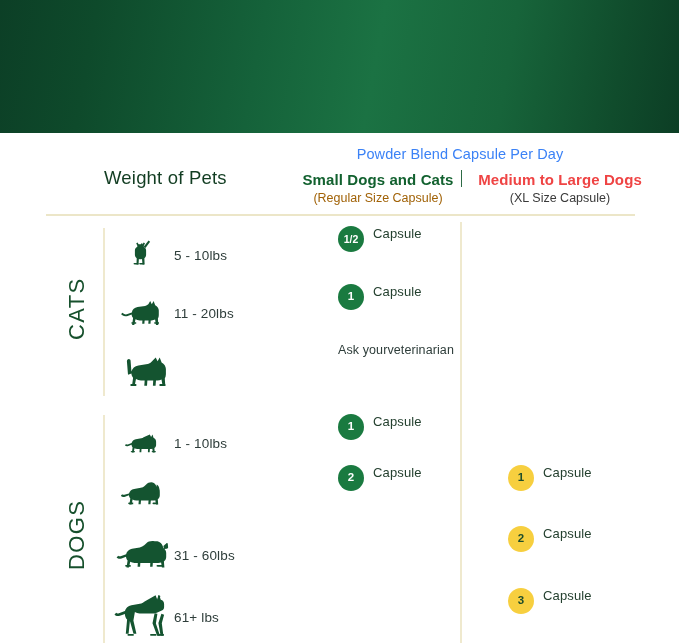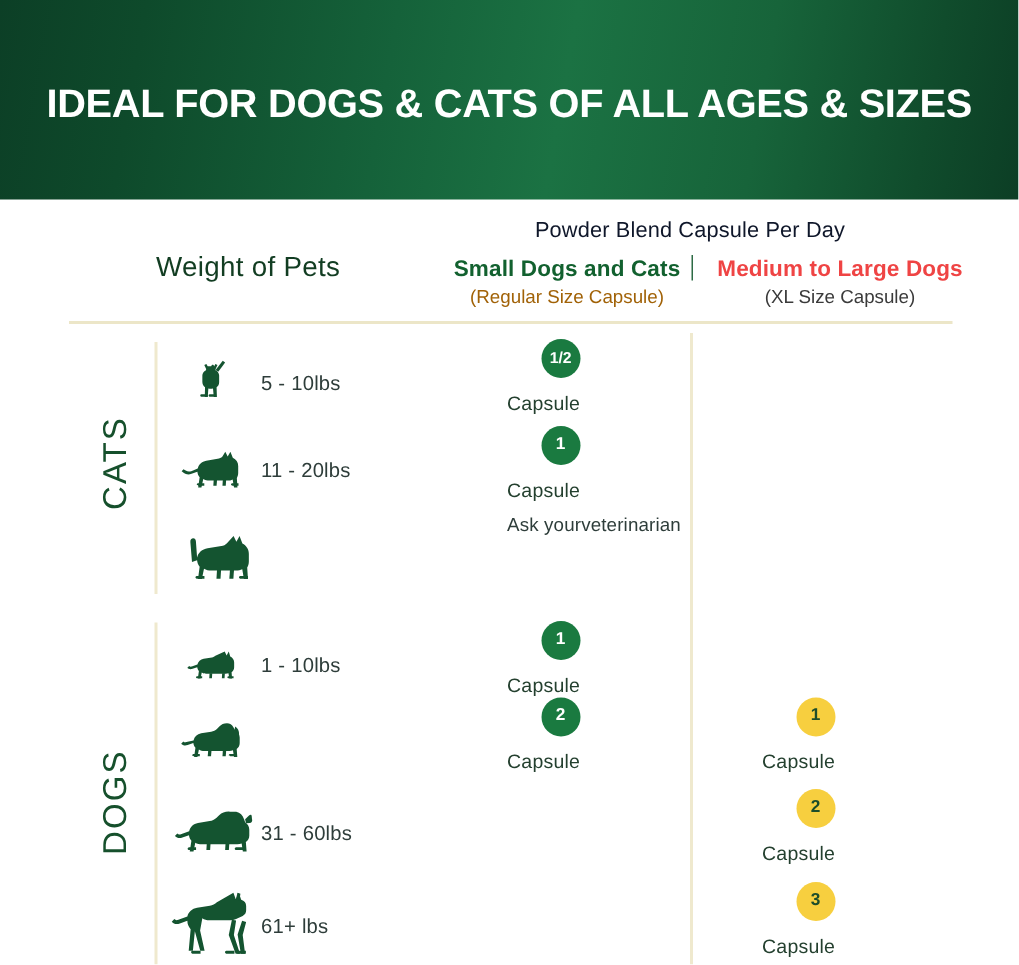--- a/index.html
+++ b/index.html
@@ -43,21 +43,21 @@
   }
 
   
   .col-headers { position:absolute; left:0; top:133px; width:679px; height:81px; }
   .hdr-weight {
     position:absolute; left:104px; top:34px; width:200px;
     color:#123d22; font-size:18.5px; font-weight:400; letter-spacing:0.2px;
   }
   .hdr-powder {
     position:absolute; left:290px; top:13px; width:340px; text-align:center;
-    color:#0f172a; font-size:14.5px; font-weight:400; letter-spacing:0.1px;
+    color:#3b82f6; font-size:14.5px; font-weight:400; letter-spacing:0.1px;
   }
   .hdr-small {
     position:absolute; left:290px; top:38px; width:176px; text-align:center;
     color:#12612f; font-size:15px; font-weight:700; letter-spacing:0.1px;
   }
   .hdr-small-sub {
     position:absolute; left:290px; top:58px; width:176px; text-align:center;
     color:#a16207; font-size:12.5px; font-weight:400;
   }
   .hdr-pipe {
@@ -109,21 +109,21 @@
   }
   .icon-cell svg { display:block; }
   .weight {
     position:absolute; left:174px; top:0; height:58px;
     display:flex; align-items:center;
     color:#2e3d3a; font-size:13.5px; font-weight:400; letter-spacing:0.15px;
     white-space:nowrap;
   }
   .dose {
     position:absolute; top:0; height:58px;
-    display:flex; align-items:flex-end; gap:9px;flex-direction:column;
+    display:flex; align-items:flex-start; gap:9px;
   }
   .dose-small { left:338px; }
   .dose-large { left:508px; }
   .badge {
     width:26px; height:26px; border-radius:50%;
     display:flex; align-items:center; justify-content:center;
     font-size:11.5px; font-weight:700; line-height:1; flex:none;
   }
   .badge.green { background:#1a7a40; color:#ffffff; }
   .badge.green.half { font-size:10.5px; }
@@ -138,21 +138,20 @@
     color:#2e3d3a; font-size:12.5px; line-height:1.32; letter-spacing:0.1px;
   }
   .dose-note span { display:block; }
 </style>
 </head>
 <body>
 
 <div class="page">
 
   <div class="banner">
-    <div class="banner-title">IDEAL FOR DOGS &amp; CATS OF ALL AGES &amp; SIZES</div>
   </div>
 
   <div class="col-headers">
     <div class="hdr-weight">Weight of Pets</div>
     <div class="hdr-powder">Powder Blend Capsule Per Day</div>
     <div class="hdr-small">Small Dogs and Cats</div>
     <div class="hdr-small-sub">(Regular Size Capsule)</div>
     <div class="hdr-pipe"></div>
     <div class="hdr-large">Medium to Large Dogs</div>
     <div class="hdr-large-sub">(XL Size Capsule)</div>

